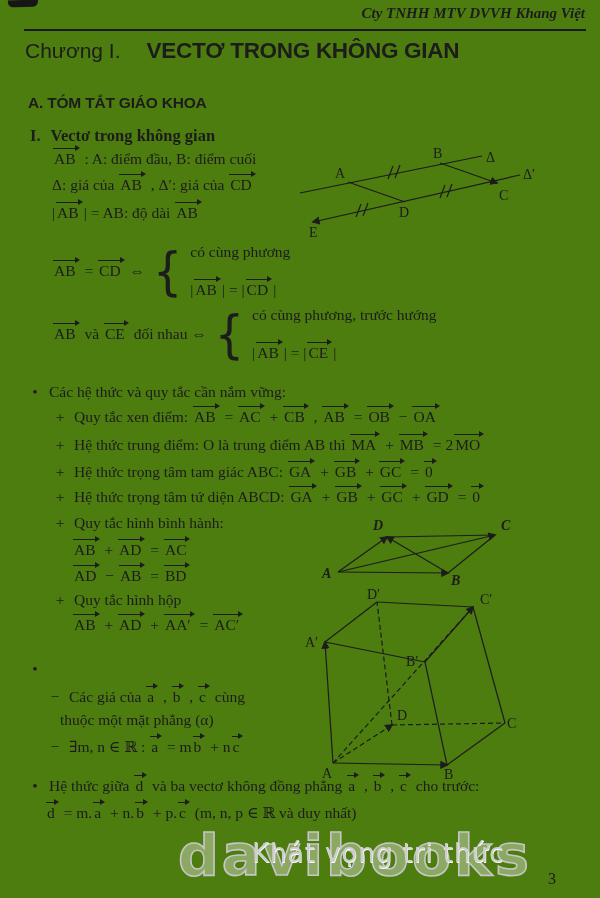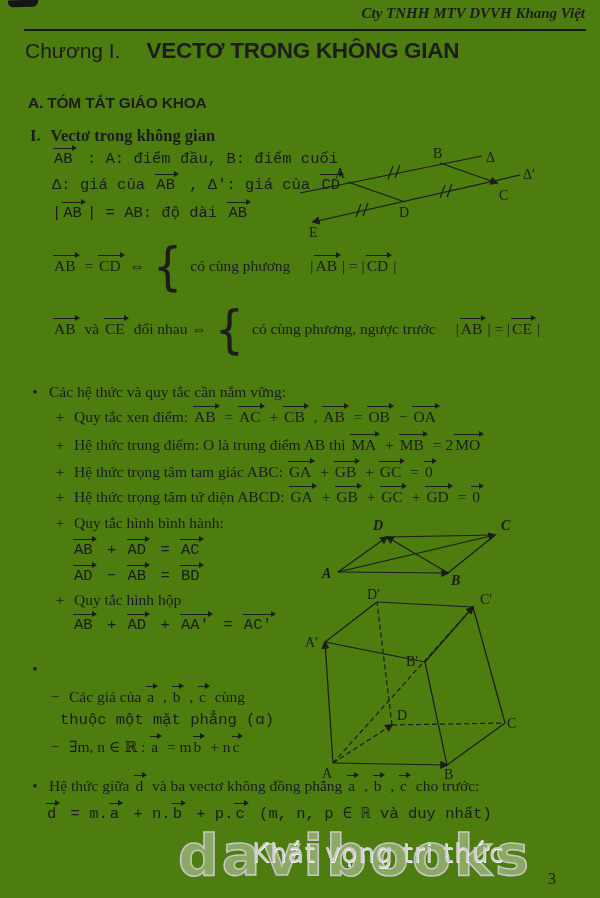--- a/index.html
+++ b/index.html
@@ -2,21 +2,21 @@
 <html><head>
 <meta charset="utf-8">
 <style>
   html,body{margin:0;padding:0;background:#e9e9e9;}
   .page{
     position:relative;width:600px;height:898px;background:#4d7c0f;
     overflow:hidden;color:#1c1c1c;
     font-family:"Liberation Serif","DejaVu Serif",serif;
     font-size:15.5px;
   }
-  .abs{position:absolute;font-family:Liberation Mono, monospace;}
+  .abs{position:absolute;}
   .row{position:absolute;display:flex;gap:9px;white-space:nowrap;}
   .marker{min-width:10px;text-align:center;}
   
   .company{position:absolute;top:5px;left:0;right:15px;text-align:right;
     font-style:italic;font-weight:700;font-size:15px;}
   .hrule{position:absolute;top:29px;left:24px;right:14px;height:2px;background:#1a1a1a;}
   .chapter{position:absolute;left:25px;top:38px;display:flex;align-items:baseline;gap:26px;
     font-family:"Liberation Sans","DejaVu Sans",sans-serif;}
   .ch-label{font-size:21px;}
   .ch-title{font-size:22.5px;font-weight:800;letter-spacing:-0.3px;}
@@ -28,21 +28,21 @@
   .vec{position:relative;display:inline-block;padding:0 3px 0 1px;margin:0 2px 0 1px;}
   .vec::before{content:"";position:absolute;left:0;right:4px;top:-2px;height:0;
     border-top:1.4px solid #1c1c1c;}
   .vec::after{content:"";position:absolute;right:-1px;top:-5px;width:0;height:0;
     border-style:solid;border-width:3px 0 3px 5.5px;
     border-color:transparent transparent transparent #1c1c1c;}
   
   .eqrow{position:absolute;display:flex;align-items:center;gap:7px;white-space:nowrap;}
   .brace{font-family:"DejaVu Sans",sans-serif;font-size:46px;font-weight:400;
     line-height:1;transform:scaleY(1.12);margin:0 1px;}
-  .case-stack{display:flex;flex-direction:row;gap:20px;align-items:flex-end;}
+  .case-stack{display:flex;flex-direction:column;gap:20px;}
   
   svg{position:absolute;overflow:visible;}
   svg text{font-family:"Liberation Serif","DejaVu Serif",serif;font-size:14px;fill:#1c1c1c;}
   .lbl-bi{font-style:italic;font-weight:700;}
   
   .wm{position:absolute;z-index:5;pointer-events:none;white-space:nowrap;
     font-family:"DejaVu Sans",sans-serif;}
   .wm-brand{left:178px;top:822px;font-size:57px;font-weight:700;letter-spacing:3px;
     color:rgba(255,255,255,0.35);-webkit-text-stroke:1.6px #c6c6c6;}
   .wm-slogan{left:252px;top:838px;font-size:26px;color:#cecece;
@@ -106,21 +106,21 @@
     <span class="case-stack">
       <span>có cùng phương</span>
       <span>|<span class="vec">AB</span>| = |<span class="vec">CD</span>|</span>
     </span>
   </div>
 
   <div class="eqrow" style="left:52px;top:306px;">
     <span><span class="vec">AB</span> và <span class="vec">CE</span> đối nhau ⇔</span>
     <span class="brace">{</span>
     <span class="case-stack">
-      <span>có cùng phương, ngược trước</span>
+      <span>có cùng phương, trước hướng</span>
       <span>|<span class="vec">AB</span>| = |<span class="vec">CE</span>|</span>
     </span>
   </div>
 
   <div class="row" style="left:30px;top:383px;">
     <span class="marker">•</span>
     <span>Các hệ thức và quy tắc cần nắm vững:</span>
   </div>
   <div class="row" style="left:55px;top:408px;">
     <span class="marker">+</span>

